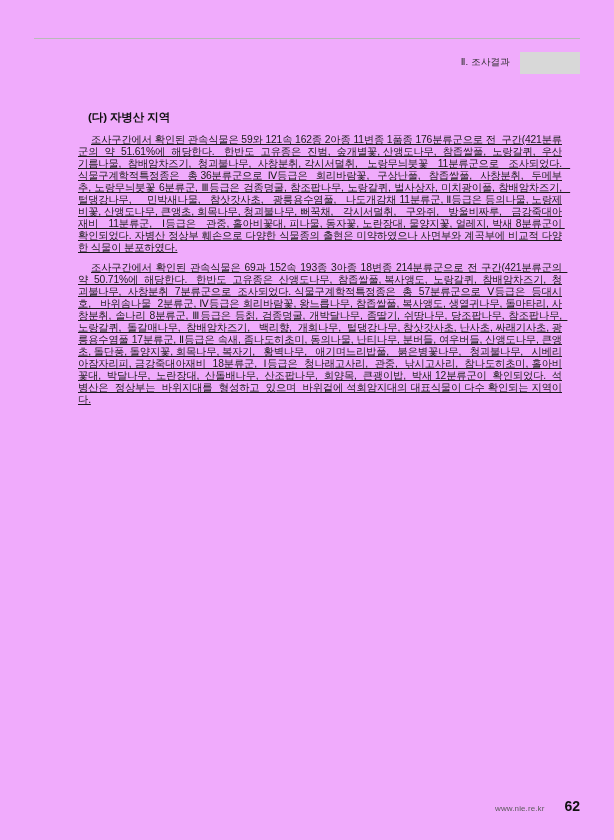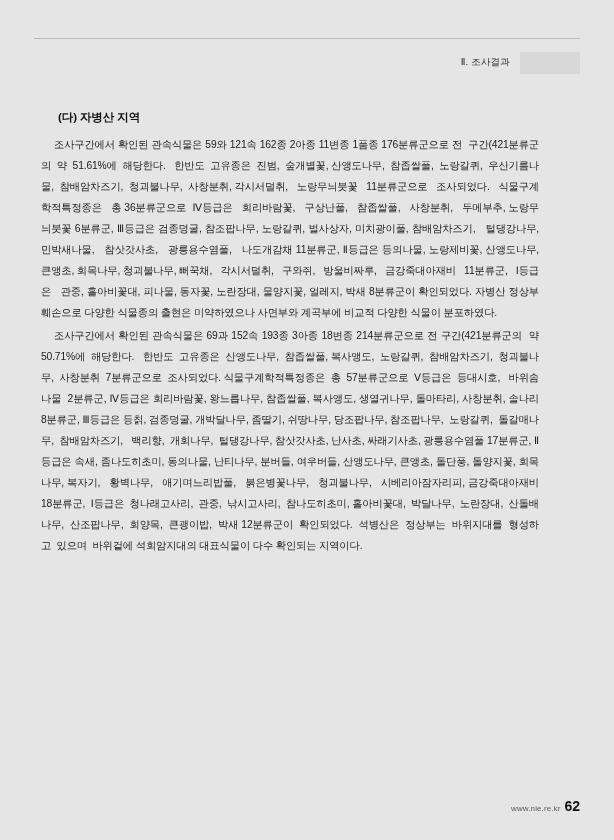--- a/index.html
+++ b/index.html
@@ -11,21 +11,21 @@
     height: 840px;
     background: #ffffff;
     font-family: "Liberation Sans", sans-serif;
     color: #1a1a1a;
     position: relative;
     overflow: hidden;
   }
   .page {
     position: absolute;
     inset: 0;
-    background: #e5e5e5;
+    background: #f0abfc;
   }
   
   .header {
     position: absolute;
     top: 0;
     left: 0;
     right: 0;
     height: 84px;
   }
   .header-rule {
@@ -50,55 +50,56 @@
     right: 104px;
     font-size: 9.5px;
     color: #2b2b2b;
     letter-spacing: 0.2px;
     white-space: nowrap;
   }
   
   .content {
     position: absolute;
     top: 96px;
-    left: 40px;
+    left: 70px;
     width: 500px;
   }
   .section {
     margin-bottom: 2px;
   }
   .section-heading {
     font-size: 11.5px;
     font-weight: bold;
     color: #111;
     margin: 14px 0 9px 18px;
     letter-spacing: -0.1px;
   }
   .para {
     font-size: 10.3px;
-    line-height: 21px;
+    line-height: 12px;
     color: #1a1a1a;
     text-align: justify;
     text-justify: inter-character;
     letter-spacing: -0.15px;
-    margin: 1px;
+    margin: 8px;
     white-space: pre-wrap;
     word-break: break-all;
+    text-decoration: underline;
   }
   .para.indent {
     text-indent: 13px;
   }
   
   .footer {
     position: absolute;
     bottom: 26px;
     right: 34px;
     display: flex;
     align-items: baseline;
-    gap: 4px;
+    gap: 20px;
   }
   .footer-url {
     font-size: 8px;
     color: #5a5a5a;
     letter-spacing: 0.1px;
   }
   .footer-page {
     font-size: 14px;
     font-weight: bold;
     color: #111;

